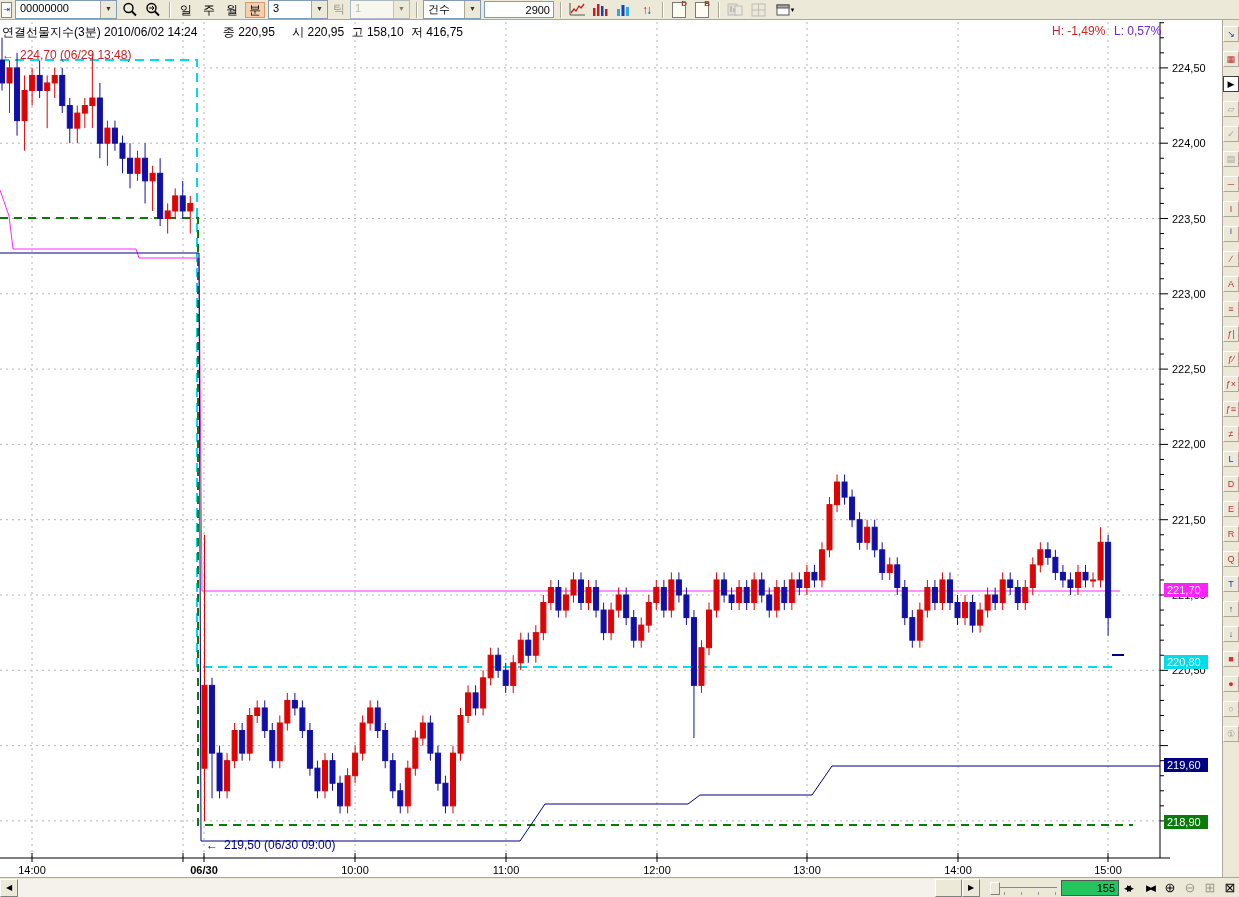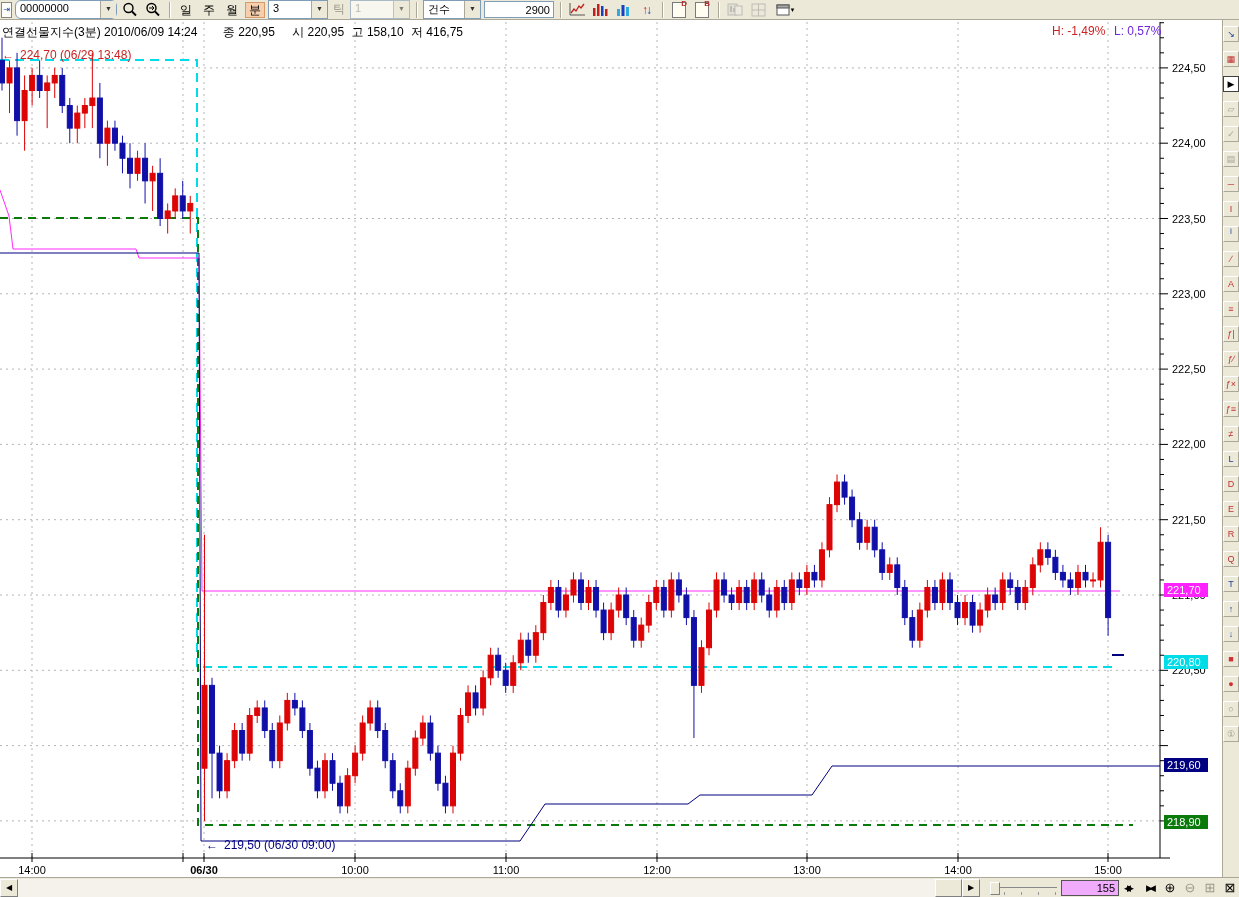--- a/index.html
+++ b/index.html
@@ -43,38 +43,38 @@
             border:1px solid #aca899;border-top-color:#fff;border-left-color:#fff;
             font-size:9px;line-height:14px;text-align:center;padding:0;overflow:hidden;}
   .side-btn.active{background:#fff;border:1px solid #404040;}
   .side-btn.disabled{color:#a8a49c;}
   
   .status{position:absolute;left:0;bottom:0;width:1239px;height:20px;background:#ece9d8;
           border-top:1px solid #aca899;box-sizing:border-box;}
   .status .abs{position:absolute;top:1px;height:18px;}
   .sb-btn{background:#ece9d8;border:1px solid #808080;border-top-color:#fff;border-left-color:#fff;
           font-size:8px;text-align:center;padding:0;line-height:16px;}
-  .sb-input{position:absolute;top:2px;height:14px;border:1px solid #555;background:#f0abfc;
+  .sb-input{position:absolute;top:2px;height:14px;border:1px solid #555;background:#22c55e;
             font-size:11px;text-align:right;padding:0 3px;font-family:"Liberation Sans",sans-serif;}
   .sb-ico{position:absolute;top:1px;width:18px;height:18px;font-size:13px;line-height:18px;
           text-align:center;background:transparent;border:none;padding:0;}
   .sb-ico.dim2{color:#9a978b;}
   .slider-line{position:absolute;top:9px;height:1px;background:#888;}
   .slider-handle{position:absolute;top:4px;width:8px;height:11px;background:#ece9d8;
                  border:1px solid #808080;border-top-color:#fff;border-left-color:#fff;}
   .slider-tick{position:absolute;top:14px;width:1px;height:3px;background:#999;}
 </style>
 </head>
 <body>
 
 <div class="app">
 
   <div class="toolbar">
     <button class="tb-mini">⇥</button>
-    <span class="combo" style="width:100px;border-radius:6px;">
+    <span class="combo" style="width:100px;">
       <span class="combo-text" style="flex:1">00000000</span>
       <span class="combo-btn">▼</span>
     </span>
     <button class="tb-ico">
       <svg width="16" height="16" viewBox="0 0 16 16">
         <circle cx="6.5" cy="6" r="4.5" fill="none" stroke="#000" stroke-width="1.4"></circle>
         <line x1="10" y1="9.5" x2="14" y2="13.5" stroke="#000" stroke-width="1.8"></line>
       </svg>
     </button>
     <button class="tb-ico">
@@ -161,21 +161,21 @@
         <rect x="1" y="2" width="12" height="10" fill="#fff" stroke="#555"></rect>
         <rect x="1" y="2" width="12" height="3" fill="#aaa" stroke="#555"></rect>
       </svg>
       <span style="font-size:7px">▾</span>
     </button>
   </div>
 
   <div class="chart-wrap">
     <div class="info">
       <span>연결선물지수(3분)</span>
-      <span>2010/06/09 14:24</span>
+      <span>2010/06/02 14:24</span>
       <span style="margin-left:22px">종</span>
       <span>220,95</span>
       <span style="margin-left:14px">시</span>
       <span>220,95</span>
       <span style="margin-left:4px">고</span>
       <span>158,10</span>
       <span style="margin-left:4px">저</span>
       <span>416,75</span>
     </div>
     <div class="hl" style="left:1052px;color:#cc2222;">H: -1,49%</div>

